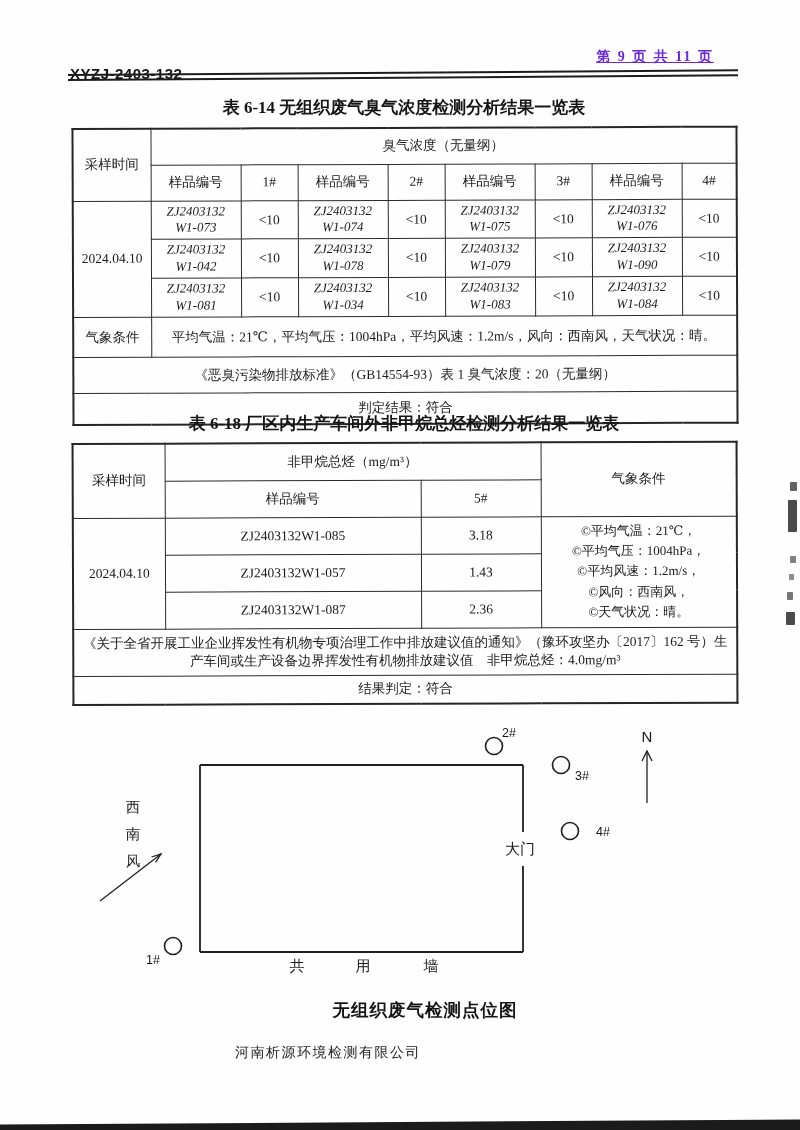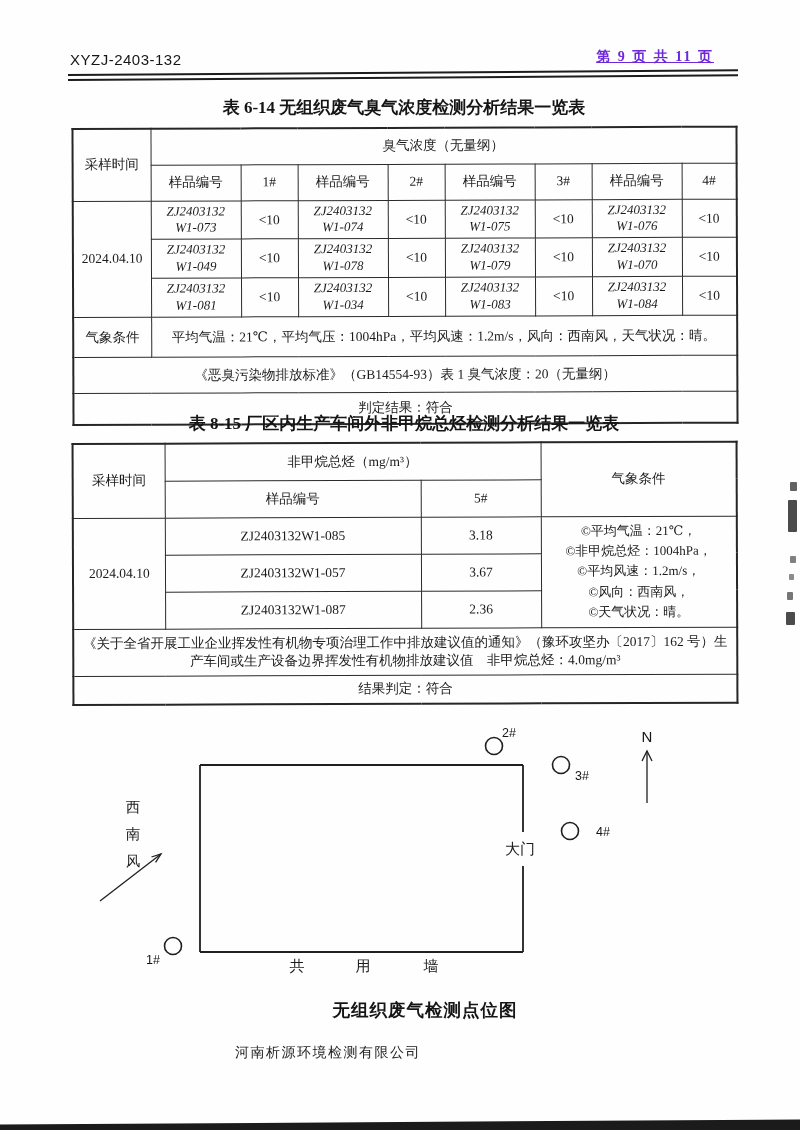--- a/index.html
+++ b/index.html
@@ -3,22 +3,22 @@
 <meta charset="utf-8">
 <style>
   html,body{margin:0;padding:0;}
   body{background:#e8e8e8;}
   .page{
     position:relative;width:800px;height:1130px;background:#fefefe;
     overflow:hidden;font-family:"Liberation Serif","DejaVu Serif",serif;color:#1d1d1d;
   }
   
   .doc-code{
-    position:absolute;left:70px;top:51px;font-family:"Liberation Sans","DejaVu Sans",sans-serif;
-    font-weight:normal;font-size:15px;letter-spacing:.5px;color:#161616;
+    position:absolute;left:70px;top:65px;font-family:"Liberation Sans","DejaVu Sans",sans-serif;
+    font-weight:bold;font-size:15px;letter-spacing:.5px;color:#161616;
   }
   .page-info{position:absolute;right:86px;top:48px;font-size:14px;font-weight:bold;letter-spacing:2px;color:#6d28d9;text-decoration:underline;}
   .rule-double{
     position:absolute;left:68px;top:74px;width:670px;height:3px;
     border-top:2px solid #1c1c1c;border-bottom:2px solid #1c1c1c;
     transform:rotate(-0.4deg);transform-origin:left center;
   }
   
   .tbl-title{position:absolute;left:72px;width:664px;text-align:center;font-weight:bold;font-size:17px;color:#151515;}
   .t1-title{top:96px;}
@@ -115,36 +115,36 @@
       <td>&lt;10</td>
       <td class="id2">
             <span>ZJ2403132</span>
             <span>W1-076</span>
           </td>
       <td>&lt;10</td>
     </tr>
     <tr style="height:34px">
       <td class="id2">
             <span>ZJ2403132</span>
-            <span>W1-049</span>
+            <span>W1-042</span>
           </td>
       <td>&lt;10</td>
       <td class="id2">
             <span>ZJ2403132</span>
             <span>W1-078</span>
           </td>
       <td>&lt;10</td>
       <td class="id2">
             <span>ZJ2403132</span>
             <span>W1-079</span>
           </td>
       <td>&lt;10</td>
       <td class="id2">
             <span>ZJ2403132</span>
-            <span>W1-070</span>
+            <span>W1-090</span>
           </td>
       <td>&lt;10</td>
     </tr>
     <tr style="height:34px">
       <td class="id2">
             <span>ZJ2403132</span>
             <span>W1-081</span>
           </td>
       <td>&lt;10</td>
       <td class="id2">
@@ -169,21 +169,21 @@
     </tr>
     <tr style="height:36px">
       <td colspan="9" class="std thickb">《恶臭污染物排放标准》（GB14554-93）表 1 臭气浓度：20（无量纲）</td>
     </tr>
     <tr style="height:32px">
       <td colspan="9" class="std">判定结果：符合</td>
     </tr>
   </tbody>
     </table>
 
-  <div class="tbl-title t2-title">表 8-15  厂区内生产车间外非甲烷总烃检测分析结果一览表</div>
+  <div class="tbl-title t2-title">表 6-18  厂区内生产车间外非甲烷总烃检测分析结果一览表</div>
 
   <table class="rpt t2">
     <colgroup>
       <col style="width:92px">
         <col style="width:256px">
         <col style="width:120px">
         <col style="width:196px">
     </colgroup>
     <tbody>
         <tr style="height:37px">
@@ -194,29 +194,29 @@
     <tr style="height:37px">
       <td class="thickb">样品编号</td>
       <td class="thickb">5#</td>
     </tr>
     <tr style="height:37px">
       <td rowspan="3">2024.04.10</td>
       <td>ZJ2403132W1-085</td>
       <td>3.18</td>
       <td rowspan="3" class="weather-lines">
         <div>©平均气温：21℃，</div>
-        <div>©非甲烷总烃：1004hPa，</div>
+        <div>©平均气压：1004hPa，</div>
         <div>©平均风速：1.2m/s，</div>
         <div>©风向：西南风，</div>
         <div>©天气状况：晴。</div>
       </td>
     </tr>
     <tr style="height:37px">
       <td>ZJ2403132W1-057</td>
-      <td>3.67</td>
+      <td>1.43</td>
     </tr>
     <tr style="height:37px">
       <td>ZJ2403132W1-087</td>
       <td>2.36</td>
     </tr>
     <tr style="height:47px">
       <td colspan="4" class="std-just thickt thickb">《关于全省开展工业企业挥发性有机物专项治理工作中排放建议值的通知》（豫环攻坚办〔2017〕162 号）生产车间或生产设备边界挥发性有机物排放建议值　非甲烷总烃：4.0mg/m³</td>
     </tr>
     <tr style="height:29px">
       <td colspan="4" class="std">结果判定：符合</td>

